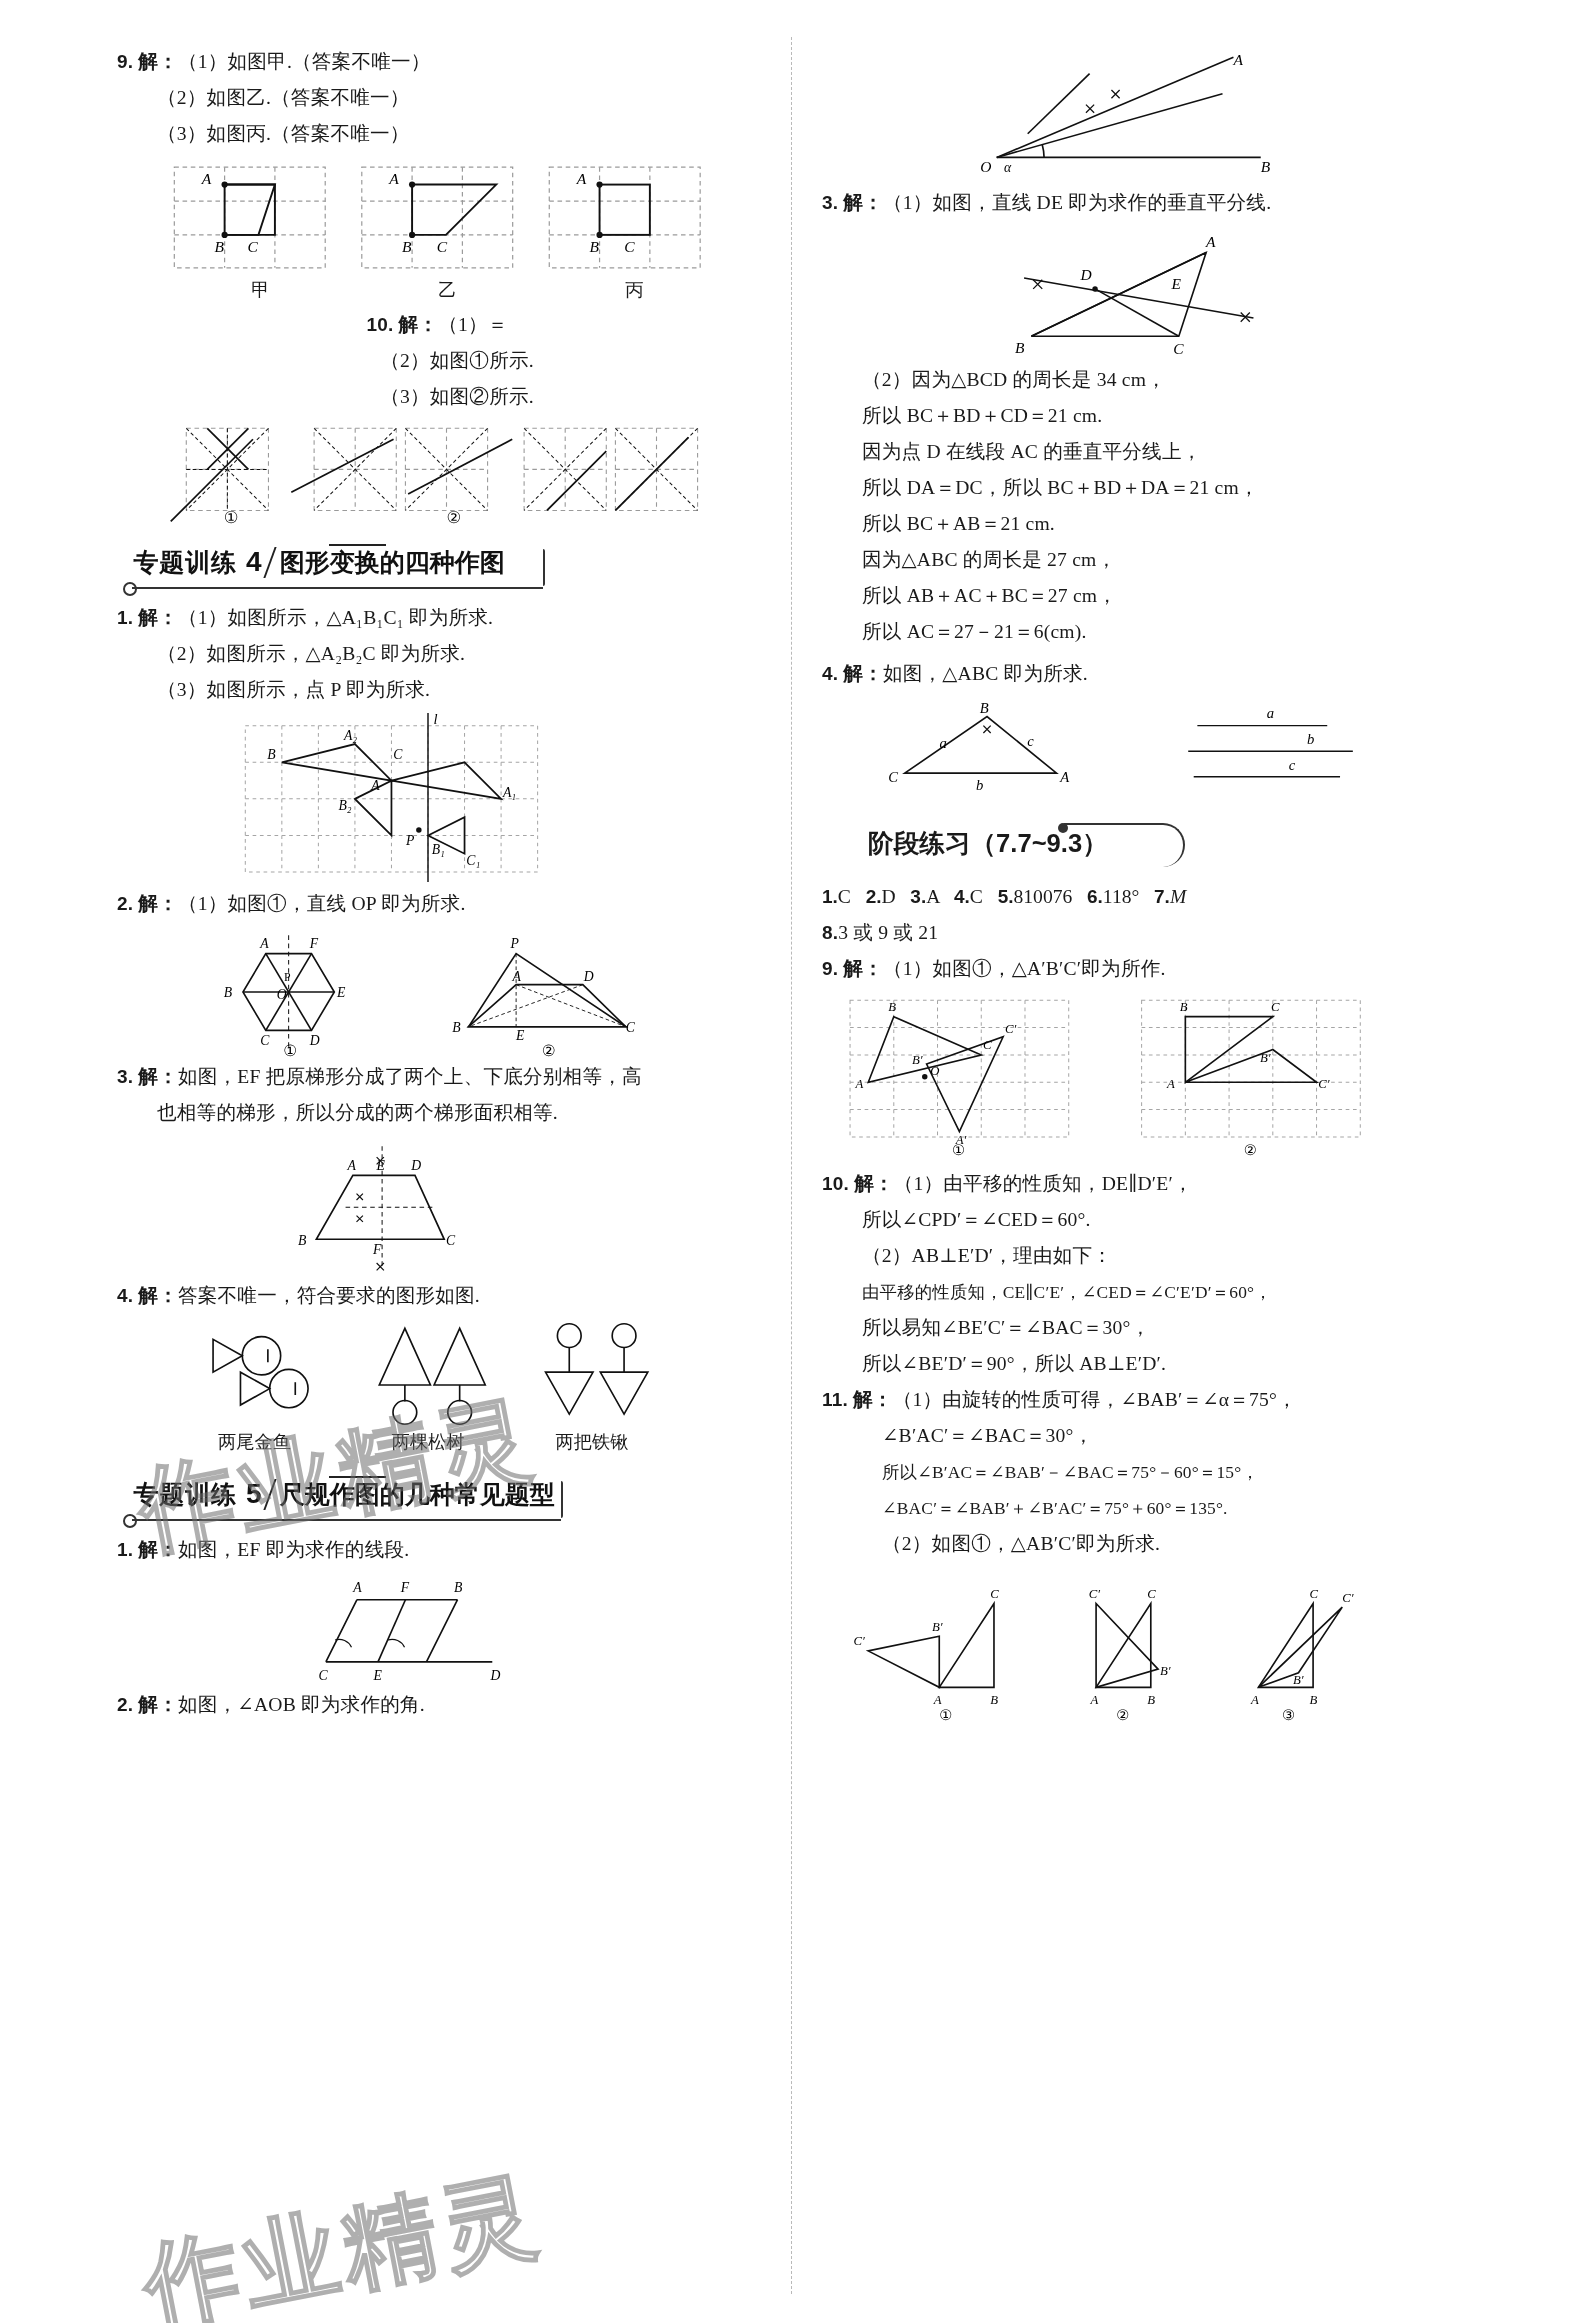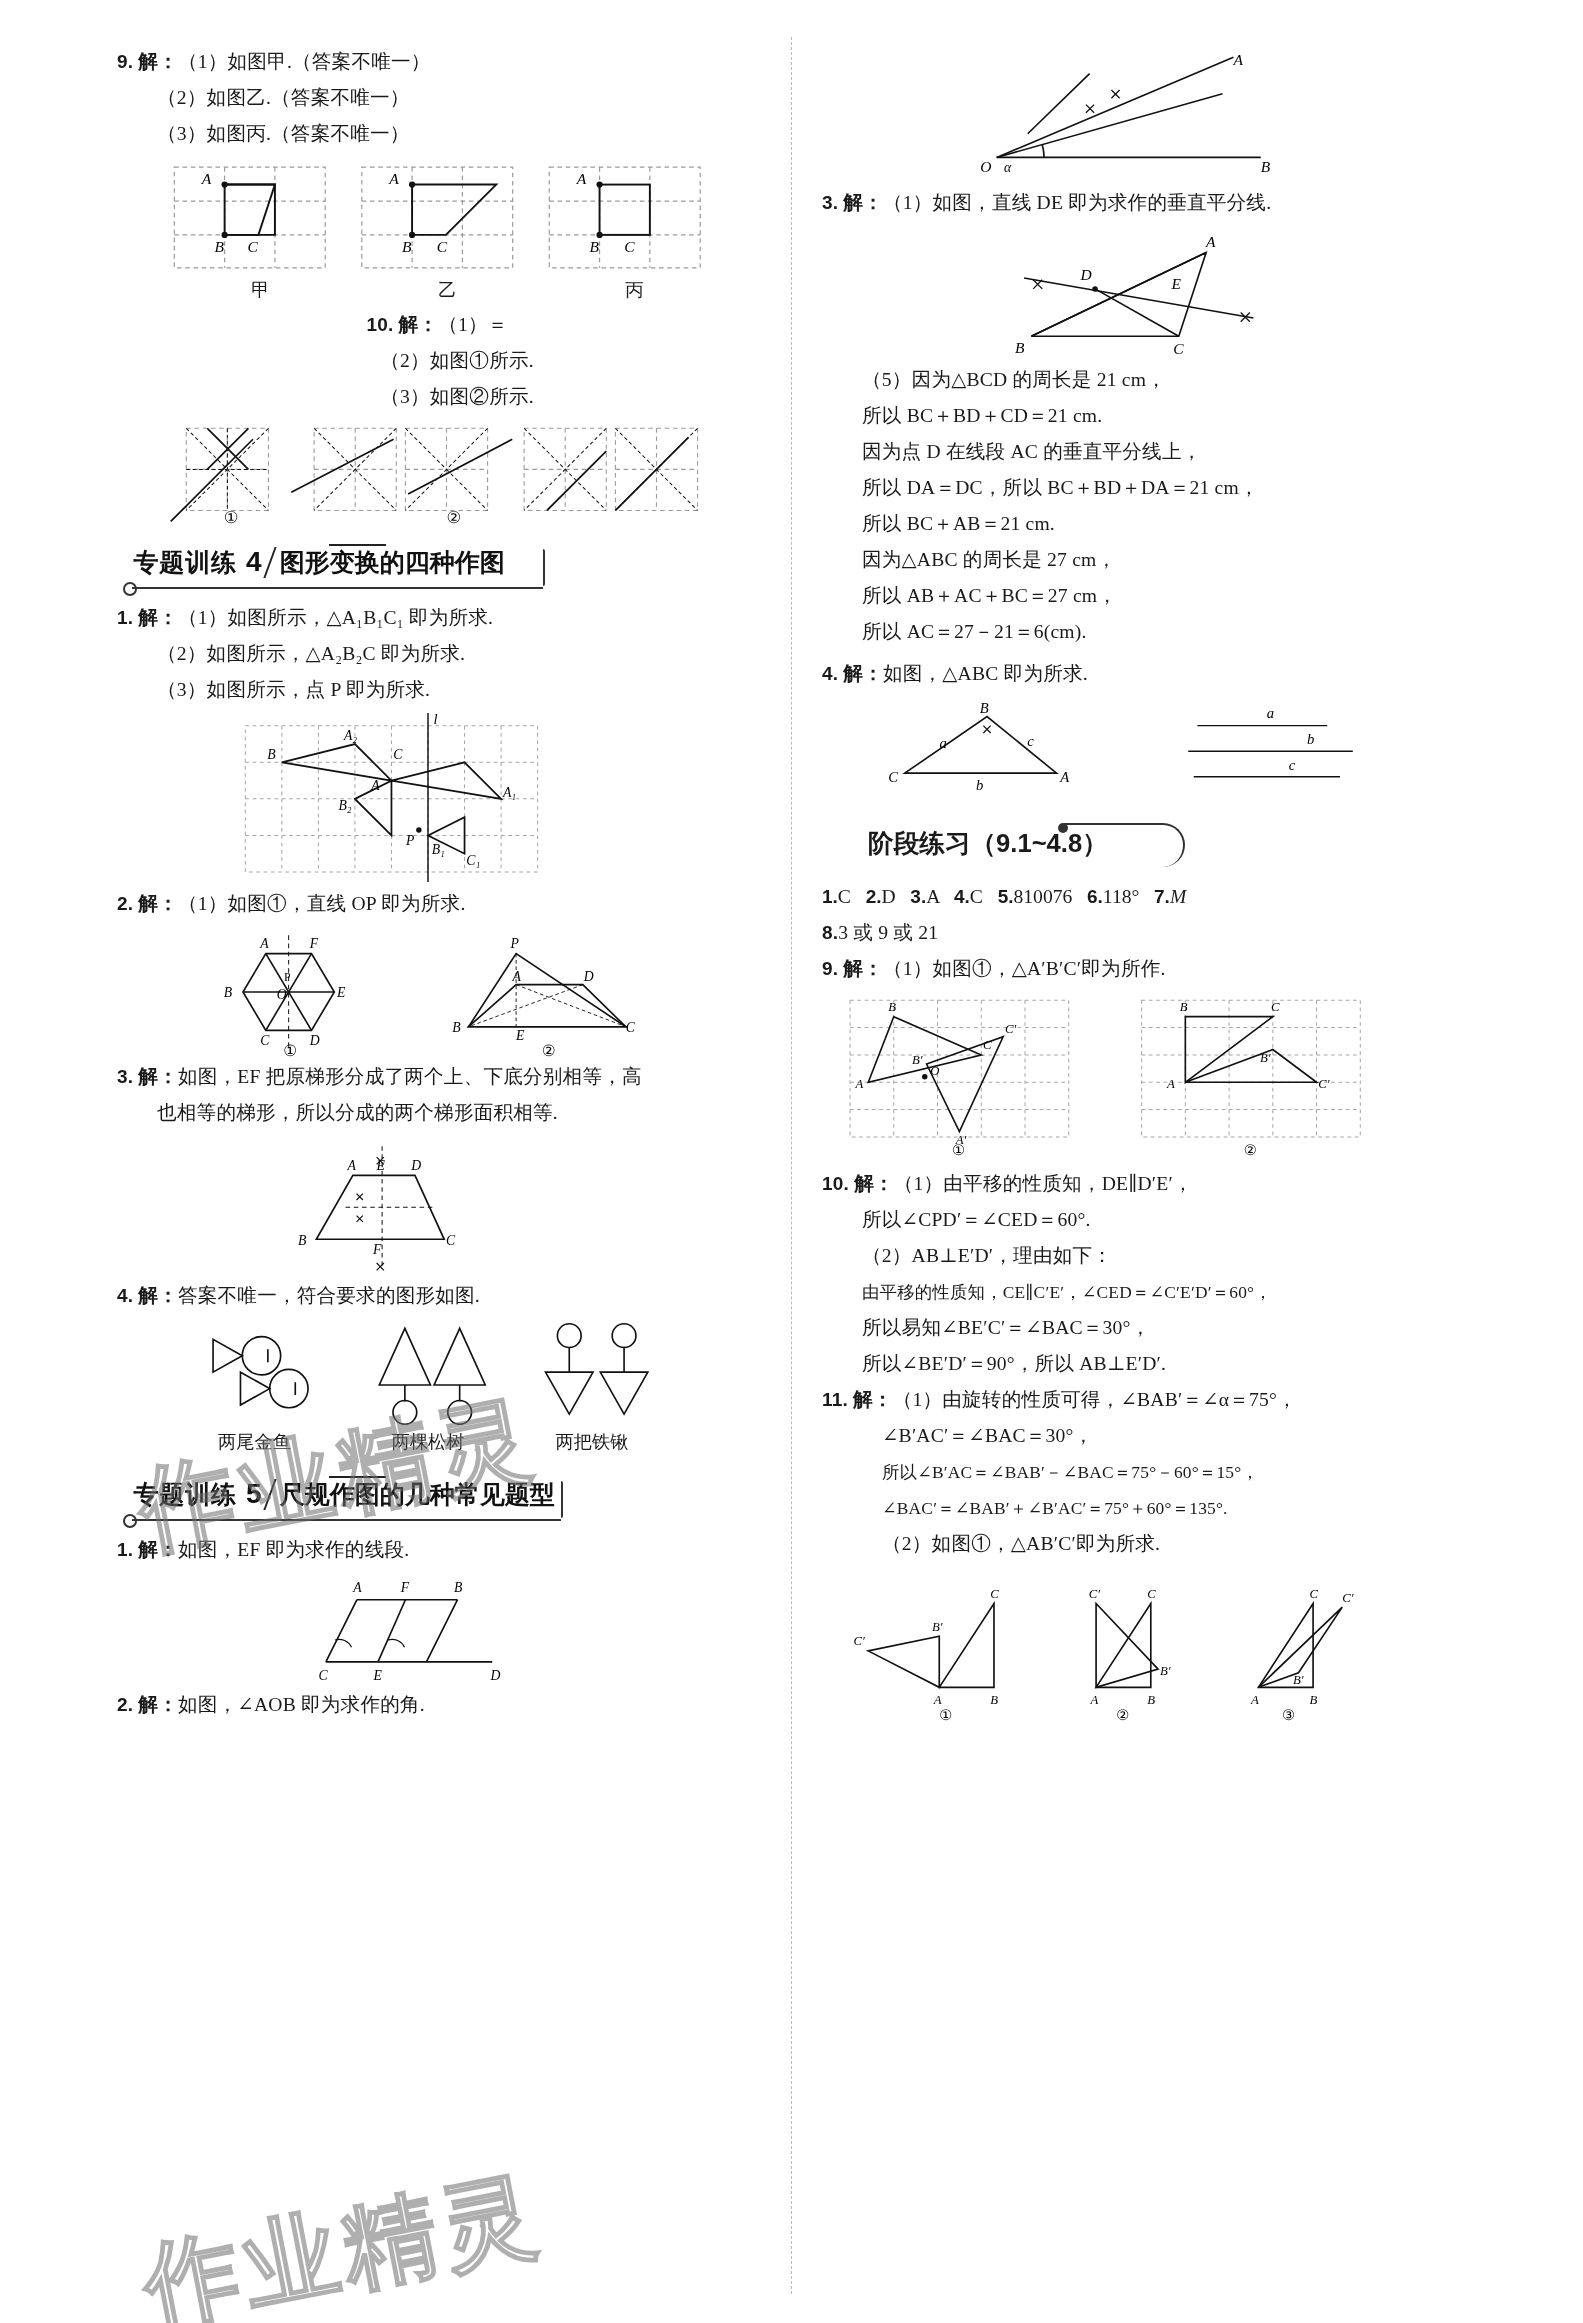--- a/index.html
+++ b/index.html
@@ -500,21 +500,21 @@
         </g>
         <circle cx="178" cy="68" r="3" fill="#111"></circle>
         <text x="300" y="22" font-size="17" font-style="italic" font-family="Liberation Serif,serif">A</text>
         <text x="162" y="58" font-size="17" font-style="italic" font-family="Liberation Serif,serif">D</text>
         <text x="262" y="68" font-size="17" font-style="italic" font-family="Liberation Serif,serif">E</text>
         <text x="90" y="138" font-size="17" font-style="italic" font-family="Liberation Serif,serif">B</text>
         <text x="264" y="140" font-size="17" font-style="italic" font-family="Liberation Serif,serif">C</text>
       </svg>
     </div>
 
-    <div class="ln indent">（5）因为△BCD 的周长是 21 cm，</div>
+    <div class="ln indent">（2）因为△BCD 的周长是 34 cm，</div>
     <div class="ln indent">所以 BC＋BD＋CD＝21 cm.</div>
     <div class="ln indent">因为点 D 在线段 AC 的垂直平分线上，</div>
     <div class="ln indent">所以 DA＝DC，所以 BC＋BD＋DA＝21 cm，</div>
     <div class="ln indent">所以 BC＋AB＝21 cm.</div>
     <div class="ln indent">因为△ABC 的周长是 27 cm，</div>
     <div class="ln indent">所以 AB＋AC＋BC＝27 cm，</div>
     <div class="ln indent">所以 AC＝27－21＝6(cm).</div>
 
     <div style="margin-top:6px;">
       <div class="ln">
@@ -544,21 +544,21 @@
         </g>
         <text x="446" y="22" font-size="16" font-style="italic" font-family="Liberation Serif,serif">a</text>
         <text x="490" y="50" font-size="16" font-style="italic" font-family="Liberation Serif,serif">b</text>
         <text x="470" y="78" font-size="16" font-style="italic" font-family="Liberation Serif,serif">c</text>
       </svg>
     </div>
 
     <div class="banner">
       <div class="banner-dot"></div>
       <div class="banner-curve"></div>
-      <div class="banner-txt">阶段练习（9.1~4.8）</div>
+      <div class="banner-txt">阶段练习（7.7~9.3）</div>
     </div>
 
     <div class="ln" style="letter-spacing:0;">
       <span class="num">1.</span><span>C</span>
       &nbsp;&nbsp;<span class="num">2.</span><span>D</span>
       &nbsp;&nbsp;<span class="num">3.</span><span>A</span>
       &nbsp;&nbsp;<span class="num">4.</span><span>C</span>
       &nbsp;&nbsp;<span class="num">5.</span><span>810076</span>
       &nbsp;&nbsp;<span class="num">6.</span><span>118°</span>
       &nbsp;&nbsp;<span class="num">7.</span><span class="it">M</span>

